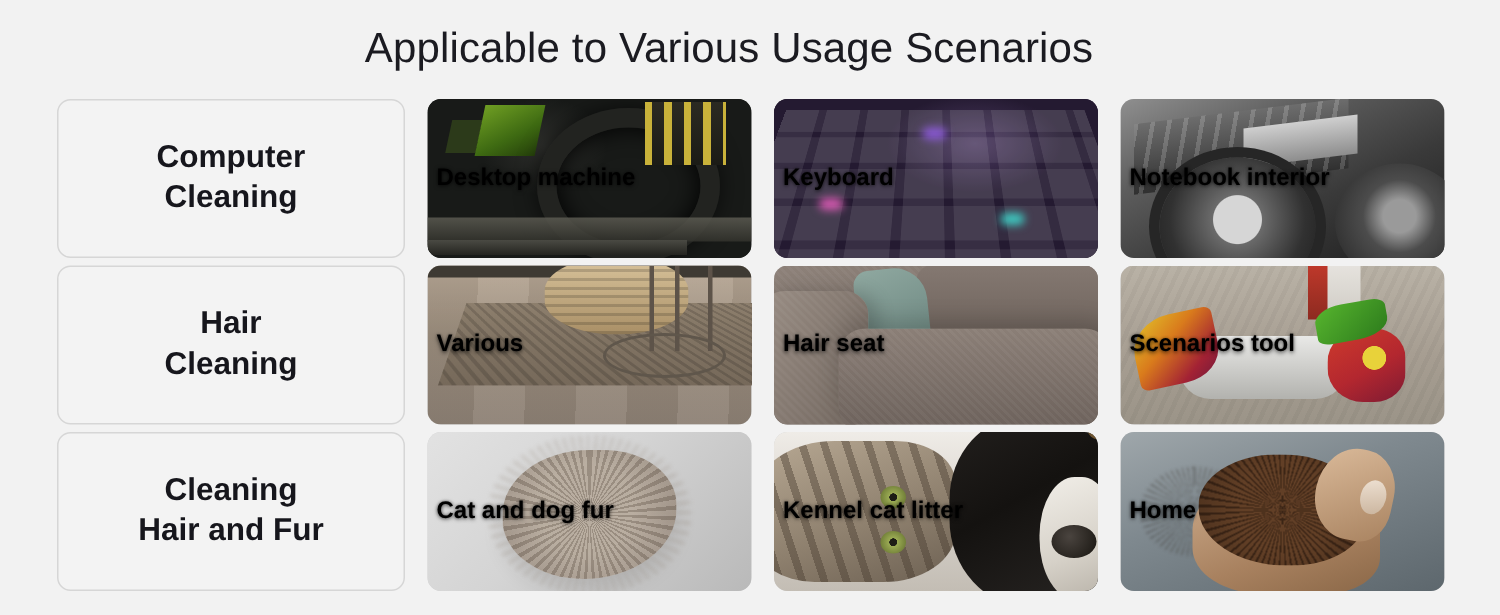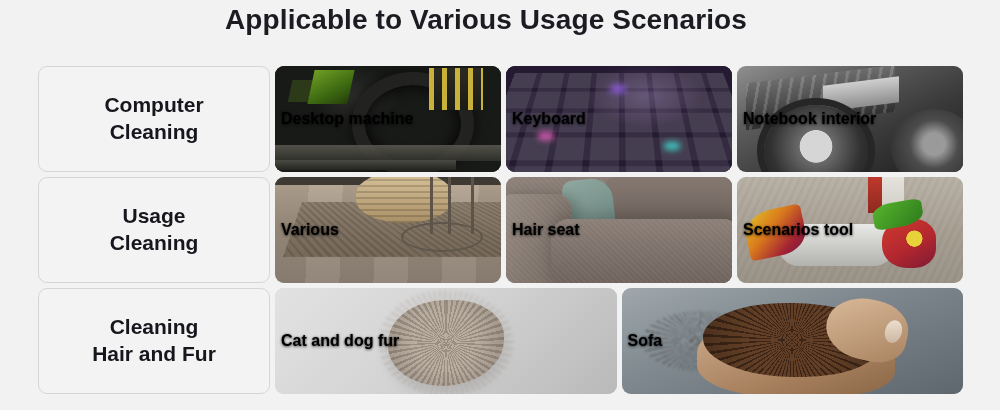--- a/index.html
+++ b/index.html
@@ -16,42 +16,42 @@
   .page {
     position: relative;
     width: 1000px;
     height: 410px;
   }
 
   
   .page-title {
     position: absolute;
     left: 0;
-    top: 4px;
+    top: 16px;
     width: 972px;
     text-align: center;
     font-size: 28px;
-    font-weight: bold;
+    font-weight: normal;
     color: #1b1b21;
     letter-spacing: 0.1px;
   }
 
   
   .grid {
     position: absolute;
     left: 38px;
     top: 66px;
     width: 925px;
     display: flex;
     flex-direction: column;
     gap: 5px;
   }
   .row {
     display: flex;
-    gap: 5px;
+    gap: 15px;
     height: 106px;
   }
 
   
   .label-card {
     width: 232px;
     flex: 0 0 232px;
     background: #f3f3f3;
     border: 1px solid #d6d6d6;
     border-radius: 9px;
@@ -509,21 +509,21 @@
           <div class="fan"></div>
           <div class="fan2"></div>
         </div>
         <div class="cap">Notebook interior</div>
       </div>
     </div>
 
     <div class="row">
       <div class="label-card">
         <span>
-          <span class="ltext">Usage</span>
+          <span class="ltext">Hair</span>
           <span class="ltext">Cleaning</span>
         </span>
       </div>
 
       <div class="tile">
         <div class="art art-ground">
           <div class="table"></div>
           <div class="rug"></div>
           <div class="basket"></div>
           <div class="leg1"></div>
@@ -565,27 +565,40 @@
         </span>
       </div>
 
       <div class="tile">
         <div class="art art-fur">
           <div class="clump"></div>
         </div>
         <div class="cap">Cat and dog fur</div>
       </div>
 
+      <div class="tile">
+        <div class="art art-kennel">
+          <div class="catbody"></div>
+          <div class="cateye1"></div>
+          <div class="cateye2"></div>
+          <div class="dog">
+            <div class="snout"></div>
+            <div class="nose"></div>
+            <div class="dogeye"></div>
+          </div>
+        </div>
+        <div class="cap">Kennel cat litter</div>
+      </div>
 
       <div class="tile">
         <div class="art art-hair">
           <div class="wisp"></div>
           <div class="palm"></div>
           <div class="hairball"></div>
           <div class="thumb"></div>
           <div class="nail"></div>
         </div>
-        <div class="cap">Sofa</div>
+        <div class="cap">Home</div>
       </div>
     </div>
 
   </div>
 </div>
 
 </body></html>

